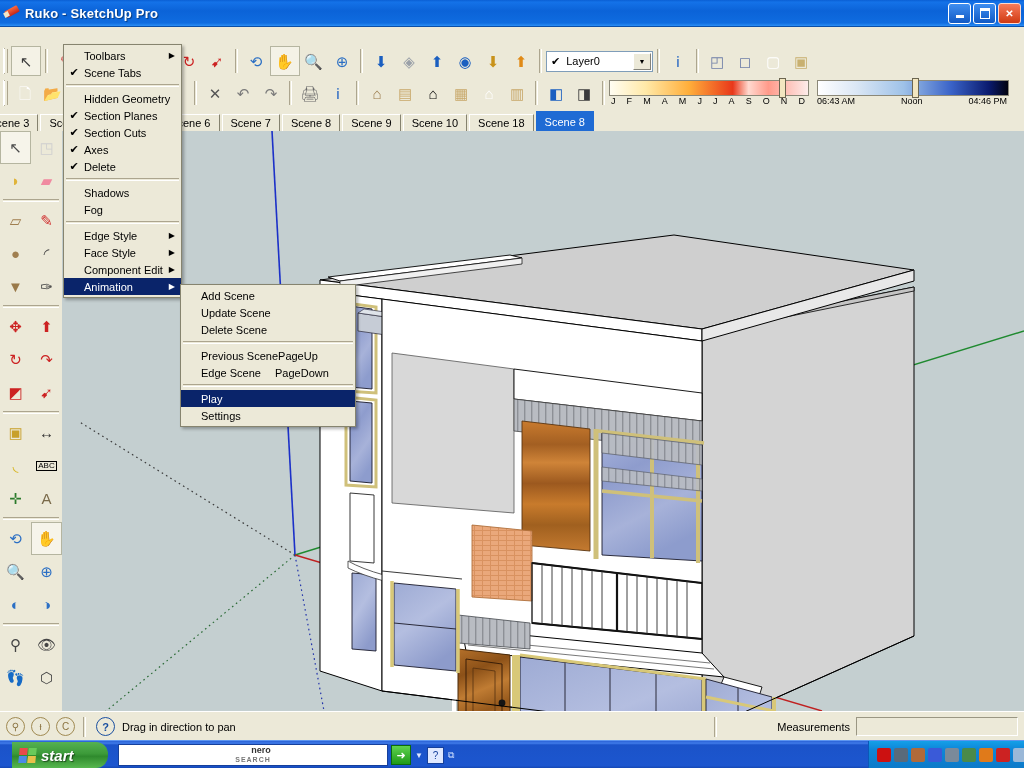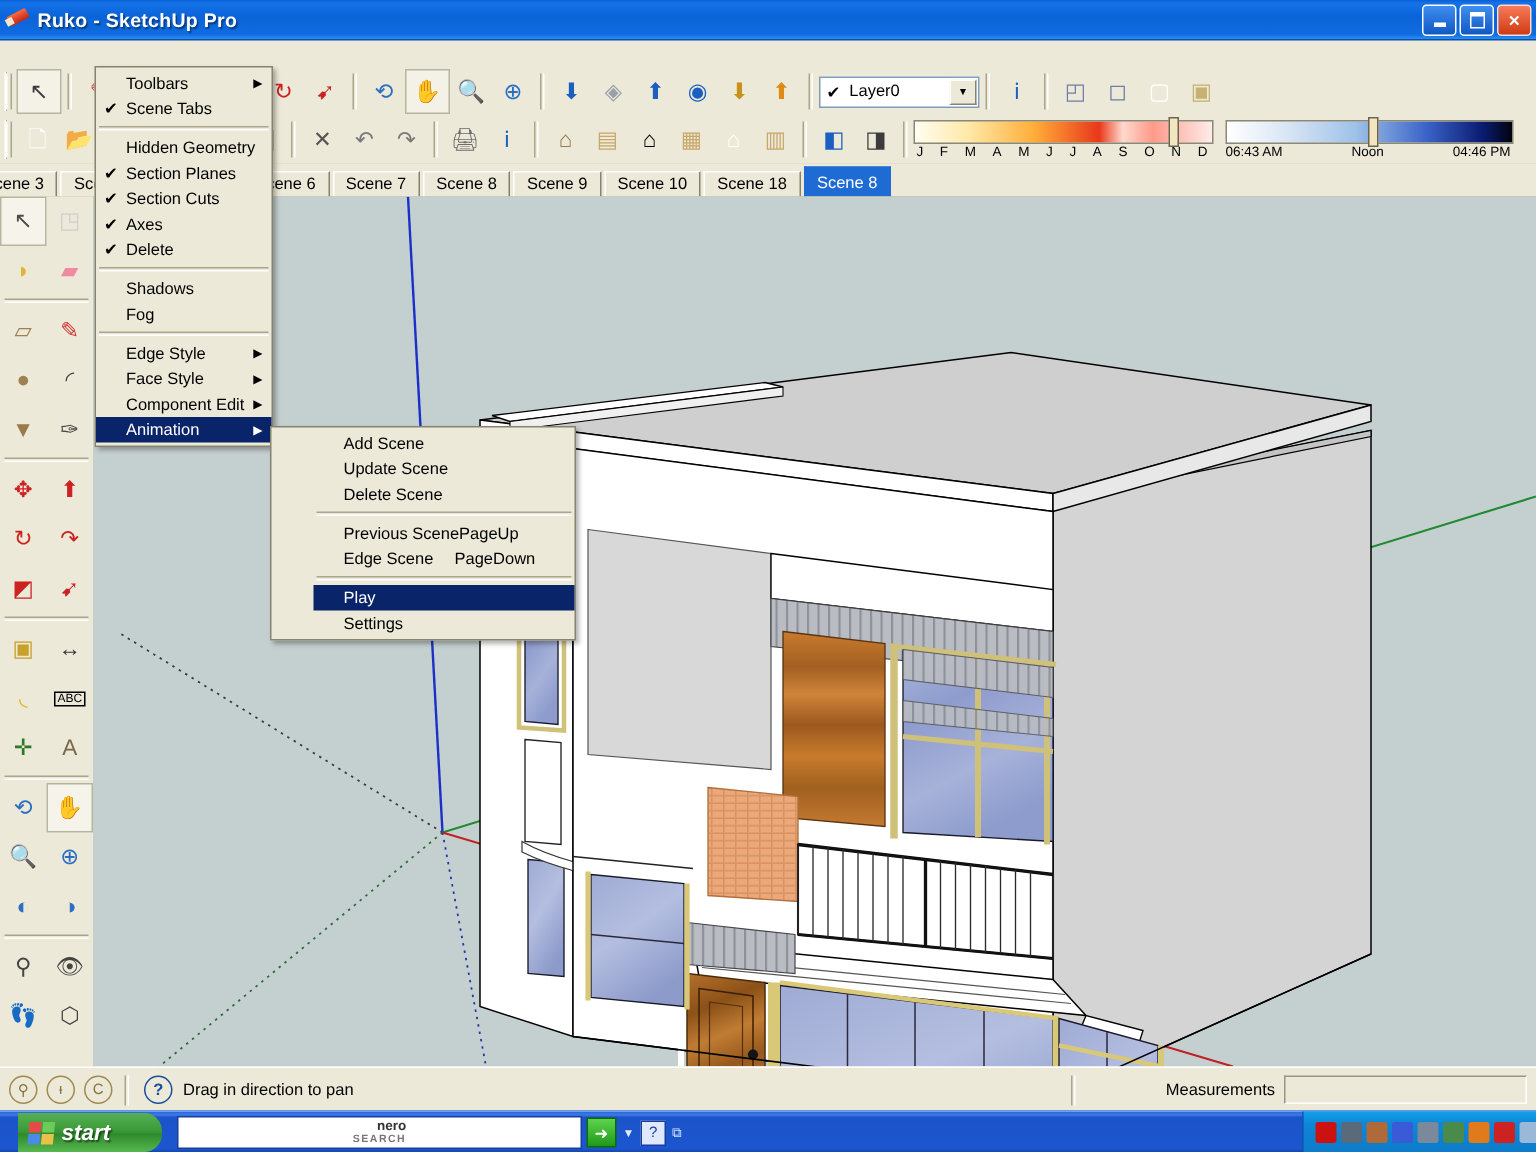--- a/index.html
+++ b/index.html
@@ -843,21 +843,21 @@
         <span class="lbl">Component Edit</span>
         <span class="arrow">▶</span>
       </div>
       <div class="mi hl">
         <span class="chk"></span>
         <span class="lbl">Animation</span>
         <span class="arrow">▶</span>
       </div>
     </div>
 
-  <div class="dropdown" id="animation-menu" style="left:180px;top:284px;width:174px;padding-left:28px;">
+  <div class="dropdown" id="animation-menu" style="left:180px;top:284px;width:174px;">
       <div class="mi">
         <span class="chk"></span>
         <span class="lbl">Add Scene</span>
       </div>
       <div class="mi">
         <span class="chk"></span>
         <span class="lbl">Update Scene</span>
       </div>
       <div class="mi">
         <span class="chk"></span>

